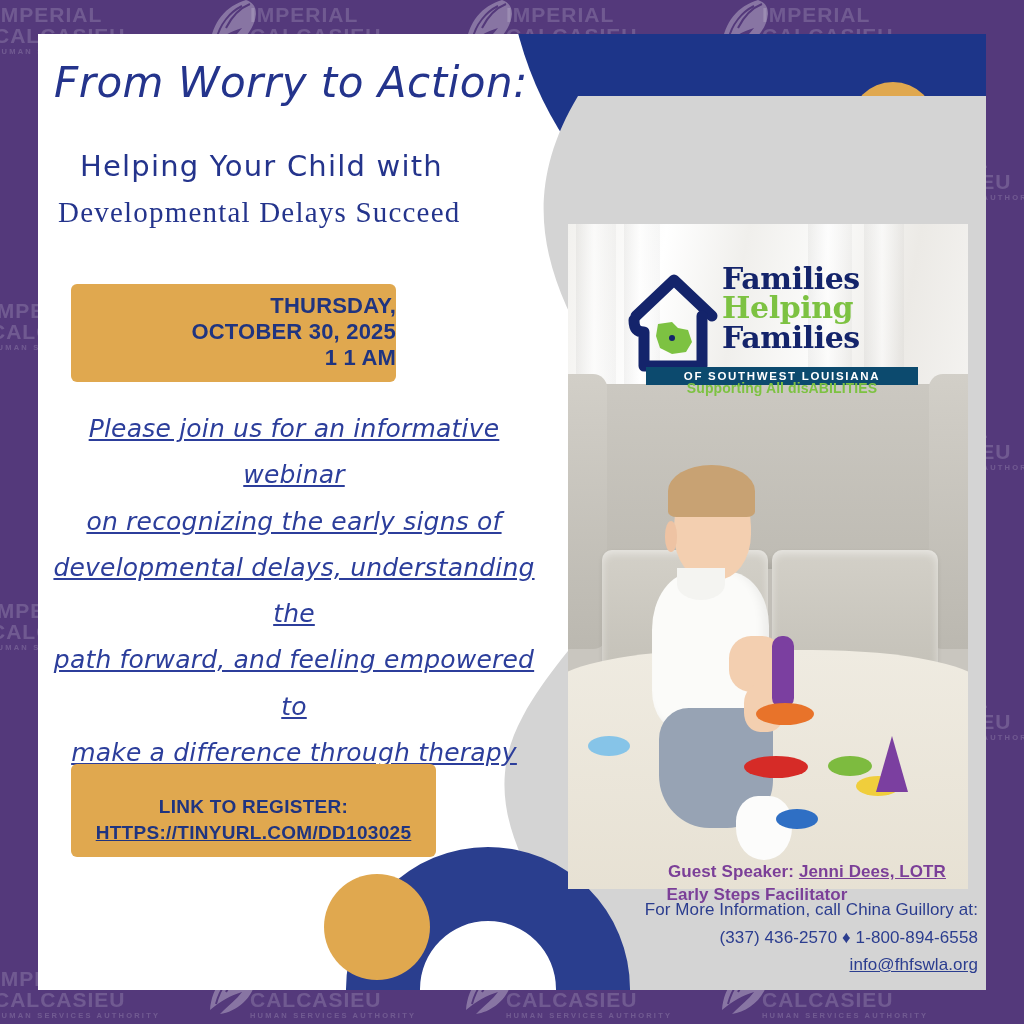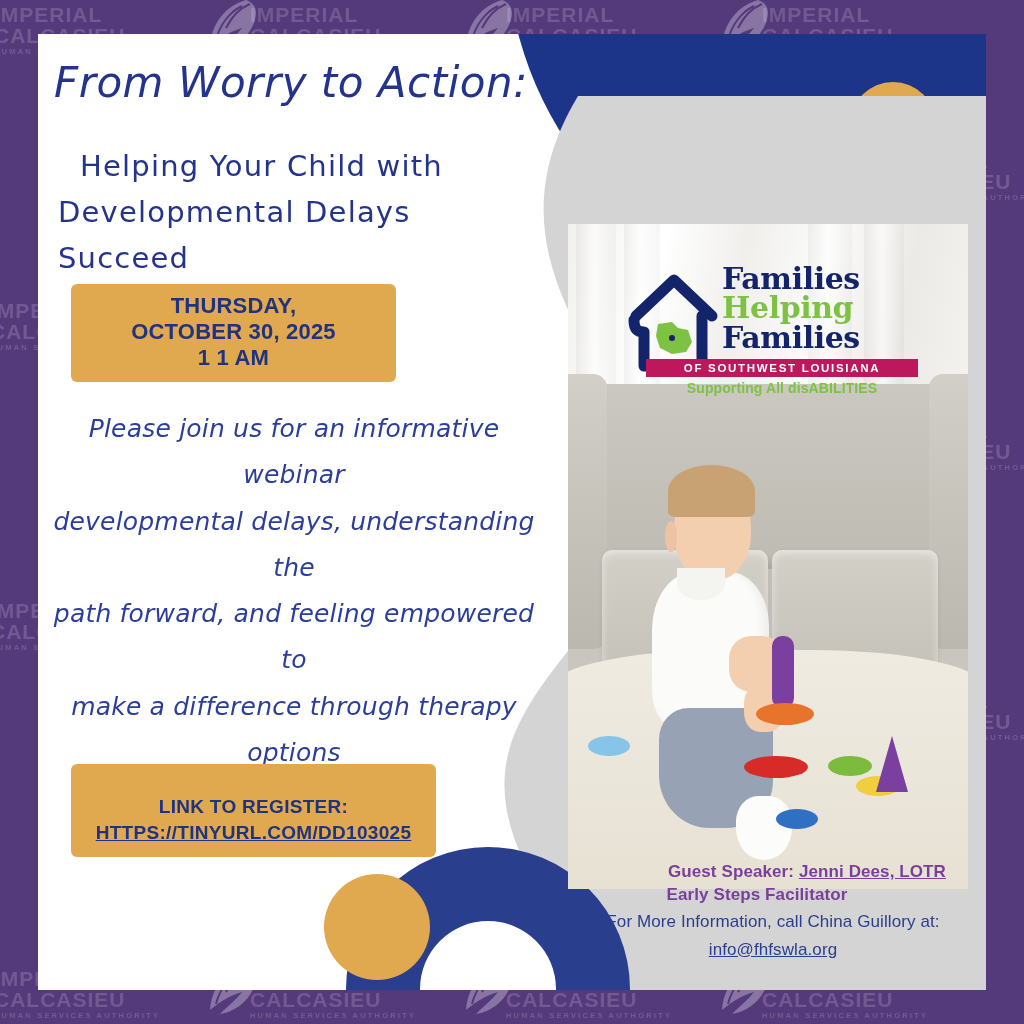--- a/index.html
+++ b/index.html
@@ -133,54 +133,54 @@
     top: 110px;
     width: 470px;
     color: #24348C;
     font-family: "DejaVu Sans", sans-serif;
     font-size: 29px;
     font-weight: 400;
     line-height: 1.58;
     letter-spacing: 1.2px;
   }
   #subhead .ln1 { display:block; padding-left: 22px; }
-  #subhead .ln2 { display:block; }
+  #subhead .ln2 { display:block;font-family:Liberation Serif, serif; }
 
   #date-box {
     position: absolute;
     left: 33px;
     top: 250px;
     width: 325px;
     padding: 9px 0 11px 0;
     background: #E0A84F;
     border-radius: 6px;
     text-align: center;
     color: #1F3480;
     font-family: "Liberation Sans", sans-serif;
     font-weight: 700;
     font-size: 22px;
     line-height: 1.18;
     letter-spacing: 0.2px;
   }
-  #date-box span { display:block; }
+  #date-box span { display:block;text-align:right; }
 
   #body-copy {
     position: absolute;
     left: 6px;
     top: 372px;
     width: 500px;
     text-align: center;
     color: #2C3E9B;
     font-family: "DejaVu Sans", sans-serif;
     font-style: italic;
     font-size: 25px;
     line-height: 1.85;
     letter-spacing: 0.2px;
   }
-  #body-copy span { display: block; }
+  #body-copy span { display: block; text-decoration: underline; }
 
   #link-box {
     position: absolute;
     left: 33px;
     top: 730px;
     width: 365px;
     padding: 10px 0 12px 0;
     background: #E0A84F;
     border-radius: 6px;
     text-align: center;
@@ -294,22 +294,22 @@
   .logo-line {
     display:block;
     font-family: "DejaVu Serif", serif;
     font-size: 30px;
     line-height: 0.98;
     letter-spacing: -0.4px;
   }
   .logo-fam { color:#14246B; font-weight:700; }
   .logo-help { color:#7DC242; font-weight:700; }
   #logo-bar {
-    position:absolute; left:18px; top:95px; width:272px;
-    background:#be185d; color:#ffffff;
+    position:absolute; left:18px; top:103px; width:272px;
+    background:#0c4a6e; color:#ffffff;
     font-family:"Liberation Sans", sans-serif;
     font-size:11.5px; font-weight:700; letter-spacing:1.7px;
     text-align:center; padding:3px 0 3px 0;
   }
   #logo-tag {
     position:absolute; left:18px; top:116px; width:272px;
     color:#7DC242; font-family:"Liberation Sans", sans-serif;
     font-size:14px; font-weight:700; text-align:center; letter-spacing:0.1px;
   }
 
@@ -332,27 +332,26 @@
   #speaker .l1 { display:block;margin-top:8px; }
   #speaker .l1 u { text-decoration: underline; }
   #speaker .l2 { display:block;text-align:center; }
 
   
   #contact {
     position: absolute;
     left: 530px;
     top: 862px;
     width: 410px;
-    text-align: center;
+    text-align: right;
     color: #2B3D8F;
     font-family: "Liberation Sans", sans-serif;
     font-size: 17px;
     line-height: 1.62;
     letter-spacing: 0.1px;
-    margin-top: 12px;
   }
   #contact span { display:block; }
   #contact .email { text-decoration: underline; }
 </style>
 </head>
 <body>
 
 <div id="poster">
 
   <div class="wm-layer" id="wm-layer">
@@ -513,20 +512,21 @@
       </div>
 
       <div id="date-box">
         <span>THURSDAY,</span>
         <span>OCTOBER 30, 2025</span>
         <span>1 1 AM</span>
       </div>
 
       <div id="body-copy">
         <span>Please join us for an informative webinar</span>
+        <span>on recognizing the early signs of</span>
         <span>developmental delays, understanding the</span>
         <span>path forward, and feeling empowered to</span>
         <span>make a difference through therapy options</span>
       </div>
 
       <div id="link-box">
         <span class="lbl">LINK TO REGISTER:</span>
         <span class="url">HTTPS://TINYURL.COM/DD103025</span>
       </div>
     </div>
@@ -595,17 +595,18 @@
       </div>
     </div>
 
     <div id="speaker">
       <span class="l1"><span>Guest Speaker: </span><u>Jenni Dees, LOTR</u></span>
       <span class="l2">Early Steps Facilitator</span>
     </div>
 
     <div id="contact">
       <span>For More Information, call China Guillory at:</span>
+      <span>(337) 436-2570 ♦ 1-800-894-6558</span>
       <span class="email">info@fhfswla.org</span>
     </div>
 
   </div>
 </div>
 
 </body></html>

